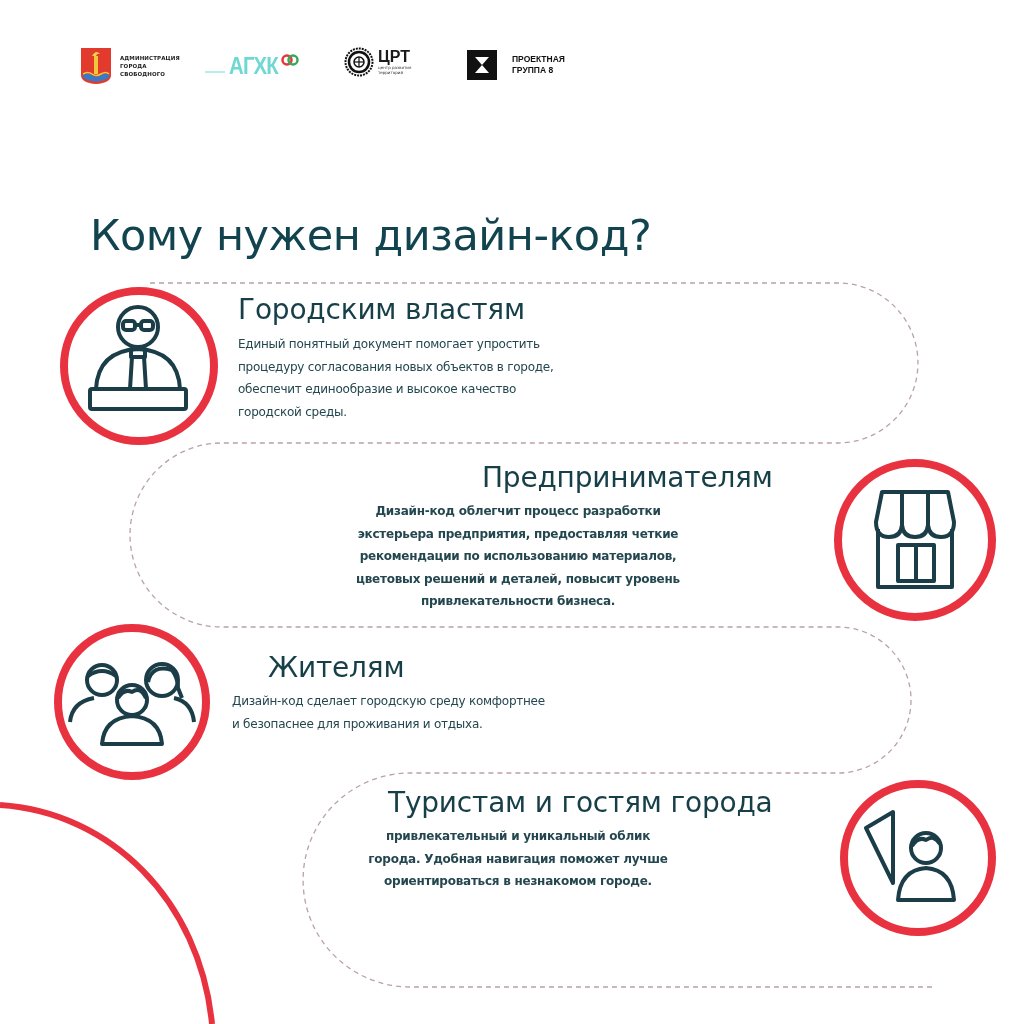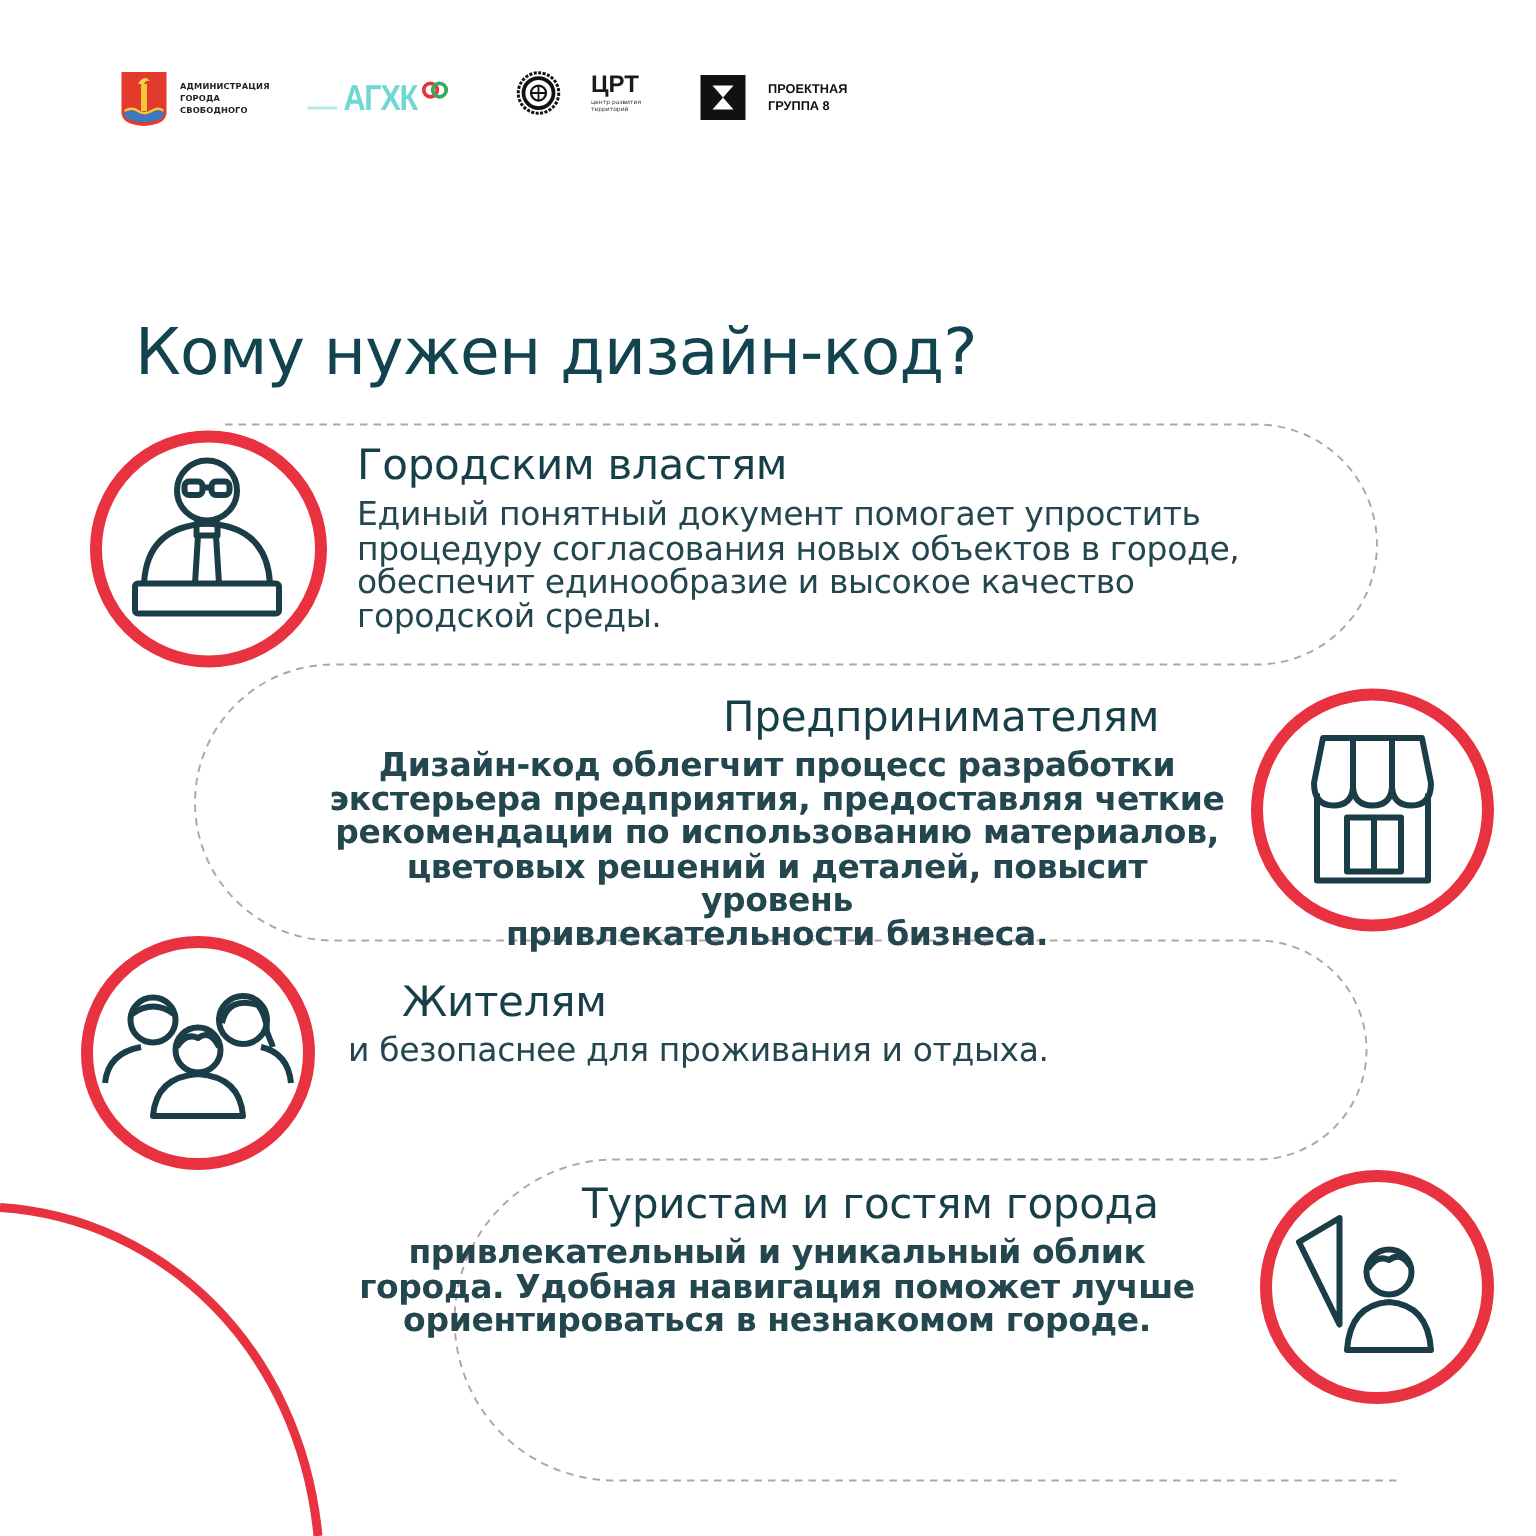--- a/index.html
+++ b/index.html
@@ -10,37 +10,37 @@
     color: #173f48;
   }
   .abs { position: absolute; }
   
   .logo-admin { left: 80px; top: 47px; display: flex; align-items: center; gap: 8px; }
   .coat { width: 32px; height: 38px; position: relative; }
   .admin-text { font-size: 5.5px; font-weight: bold; line-height: 8px; color: #222; letter-spacing: 0.1px; }
   .logo-agkh { left: 205px; top: 52px; display: flex; align-items: center; text-align: center; }
   .agkh-dash { width: 20px; height: 2px; background: #b8ece8; margin-right: 4px; margin-top: 12px; }
   .agkh-text { font-size: 24px; font-weight: bold; color: #6fd8d3; letter-spacing: -1px; font-family: "Liberation Sans", sans-serif; transform: scaleX(0.85); transform-origin: left; }
-  .logo-crt { left: 344px; top: 47px; display: flex; align-items: center; gap: 20px; }
+  .logo-crt { left: 344px; top: 47px; display: flex; align-items: center; gap: 4px; }
   .crt-title { font-size: 16px; font-weight: bold; color: #1a1a1a; font-family: "Liberation Sans", sans-serif; line-height: 16px; }
   .crt-sub { font-size: 4px; color: #333; line-height: 5px; }
   .logo-pg { left: 467px; top: 50px; display: flex; align-items: center; gap: 15px; }
   .pg-box { width: 30px; height: 30px; background: #111; }
   .pg-text { font-size: 8.5px; font-weight: bold; color: #111; line-height: 11px; font-family: "Liberation Sans", sans-serif; }
 
   
   .page-title {
     left: 90px; top: 186px; font-size: 43px; font-weight: 500;
     color: #12444f; letter-spacing: -0.5px; white-space: nowrap;
     font-family: "DejaVu Sans", sans-serif;
     margin-top: 24px;
   }
 
   .sec-title { font-size: 28px; color: #173f48; white-space: nowrap; letter-spacing: -0.2px; }
-  .sec-body { font-size: 22px; line-height: 22.5px; color: #24474f; letter-spacing: -0.25px; }
+  .sec-body { font-size: 12px; line-height: 22.5px; color: #24474f; letter-spacing: -0.25px; }
   .right { text-align: center; font-weight: bold; }
 
   svg.path { position: absolute; left: 0; top: 0; }
   .icon-circle { position: absolute; }
 </style>
 </head>
 <body>
 
 <svg class="path" width="1024" height="1024">
   <path d="M150 283 L838 283 A80 80 0 0 1 838 443 L222 443 A92 92 0 0 0 222 627 L838 627 A73 73 0 0 1 838 773 L410 773 A107 107 0 0 0 410 987 L932 987" fill="none" stroke="#b9a2a6" stroke-width="1.3" stroke-dasharray="5 4"></path>
@@ -159,20 +159,21 @@
       <path d="M96 60 Q100 42 120 48 Q126 56 126 66 L130 76"></path>
       <path d="M142 100 Q140 80 122 76"></path>
       <circle cx="80" cy="78" r="15"></circle>
       <path d="M66 76 Q72 66 80 70 Q88 64 94 76"></path>
       <path d="M50 122 Q52 96 80 94 Q108 96 110 122 Z"></path>
     </g>
   </svg>
 </div>
 <div class="abs sec-title" style="left:232px;top:651px;margin-left:36px;">Жителям</div>
 <div class="abs sec-body" style="left:232px;top:690px;width:620px;">
+  <div>Дизайн-код сделает городскую среду комфортнее</div>
   <div>и безопаснее для проживания и отдыха.</div>
 </div>
 
 <div class="icon-circle" style="left:838px;top:778px;">
   <svg width="160" height="160" viewBox="0 0 160 160">
     <circle cx="80" cy="80" r="74" fill="#fff" stroke="#e8323f" stroke-width="8"></circle>
     <g fill="none" stroke="#1b3d47" stroke-width="4" stroke-linejoin="round">
       <path d="M55 105 V34 L28 50 Z"></path>
       <circle cx="88" cy="70" r="15"></circle>
       <path d="M74 68 Q80 58 88 62 Q96 56 102 66"></path>

